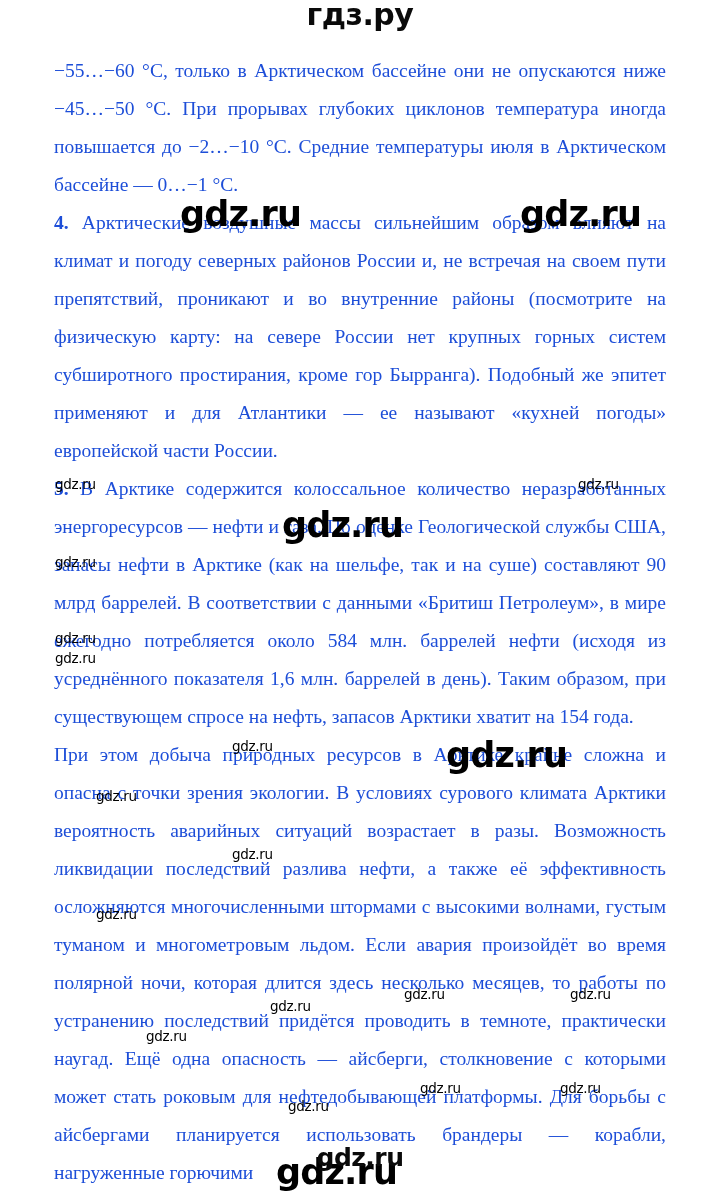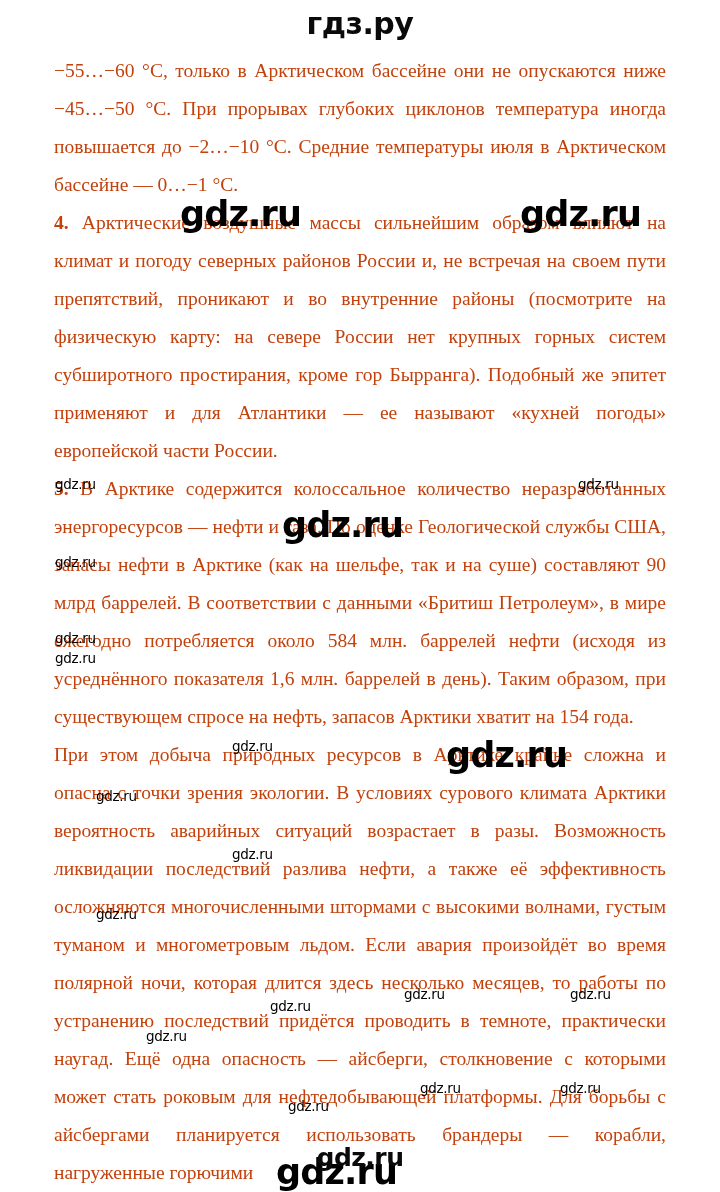--- a/index.html
+++ b/index.html
@@ -18,21 +18,21 @@
   }
 
   
   #site-header {
     position: absolute;
     top: 0;
     left: 0;
     width: 720px;
     height: 48px;
     display: flex;
-    align-items: center;
+    align-items: flex-start;
     justify-content: center;
   }
   #site-header .logo-text {
     font-family: "DejaVu Sans", "Liberation Sans", sans-serif;
     font-weight: bold;
     font-size: 30px;
     letter-spacing: -0.5px;
     color: #0a0a0a;
     line-height: 1;
   }
@@ -45,21 +45,21 @@
     width: 612px;
     z-index: 2;
   }
 
   .para {
     margin: 0 0 0px 0;
     font-size: 19.5px;
     line-height: 38px;
     text-align: justify;
     text-justify: inter-word;
-    color: #c2410c;
+    color: #1d4ed8;
   }
 
   .para .num {
     font-weight: bold;
   }
   .para sup {
     font-size: 0.62em;
     vertical-align: super;
     line-height: 0;
   }

